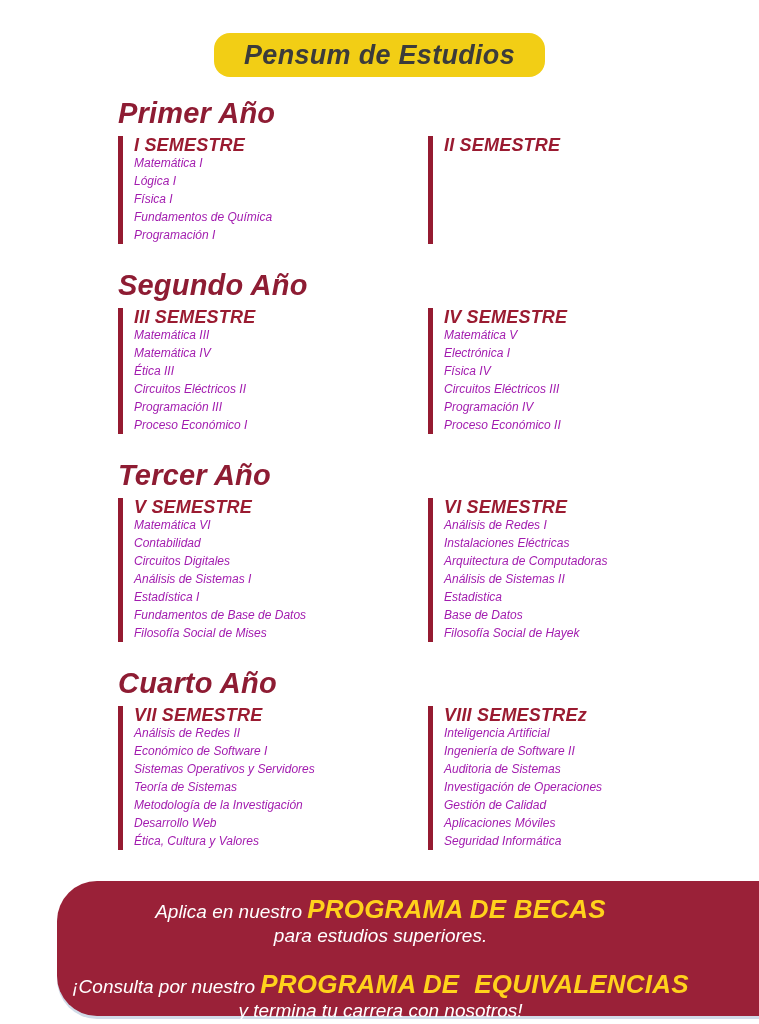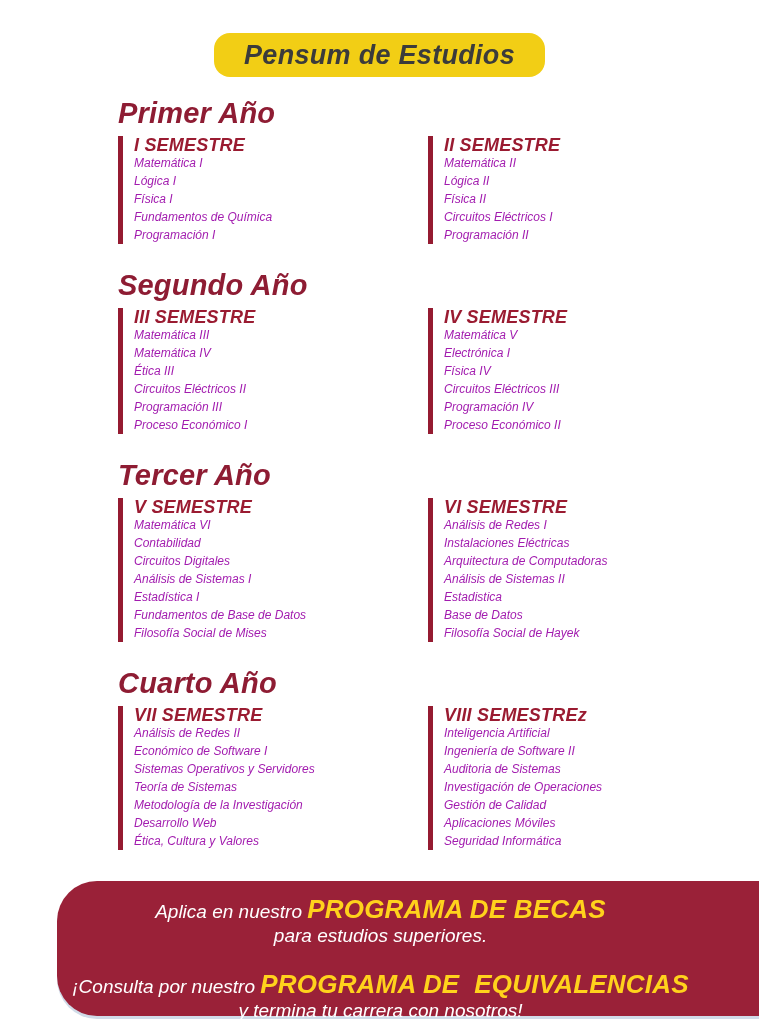--- a/index.html
+++ b/index.html
@@ -113,27 +113,20 @@
           <div>
               <div class="course">Matemática I</div>
               <div class="course">Lógica I</div>
               <div class="course">Física I</div>
               <div class="course">Fundamentos de Química</div>
               <div class="course">Programación I</div>
             </div>
         </div>
         <div class="sem-block">
           <div class="sem-title">II SEMESTRE</div>
-          <div>
-              <div class="course">Matemática II</div>
-              <div class="course">Lógica II</div>
-              <div class="course">Física II</div>
-              <div class="course">Circuitos Eléctricos I</div>
-              <div class="course">Programación II</div>
-            </div>
         </div>
       </div>
     </section>
 
     <section class="year-section">
       <h2 class="year-label">Segundo Año</h2>
       <div class="sem-grid">
         <div class="sem-block">
           <div class="sem-title">III SEMESTRE</div>
           <div>

